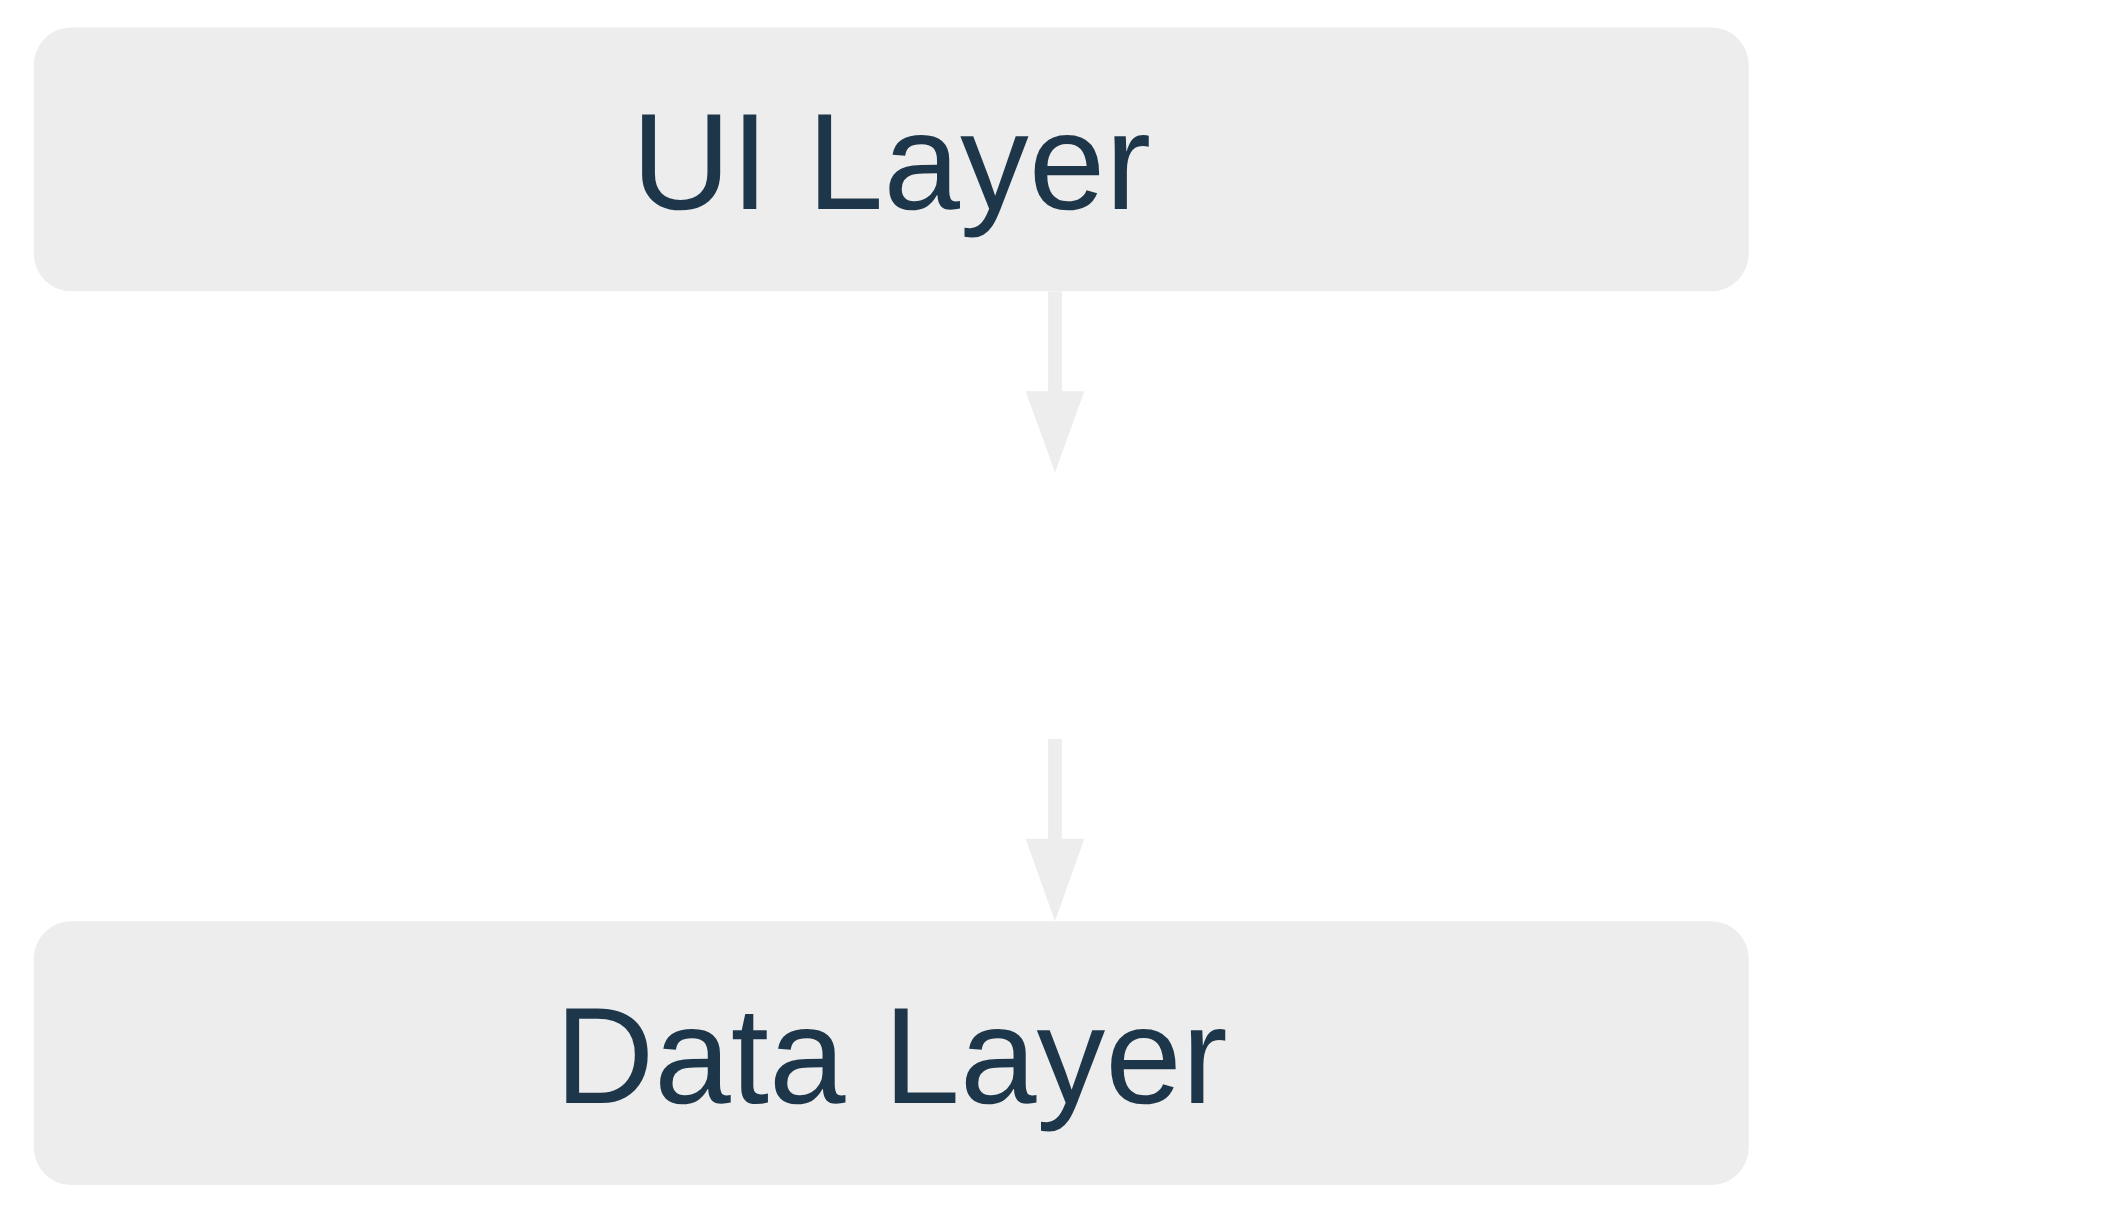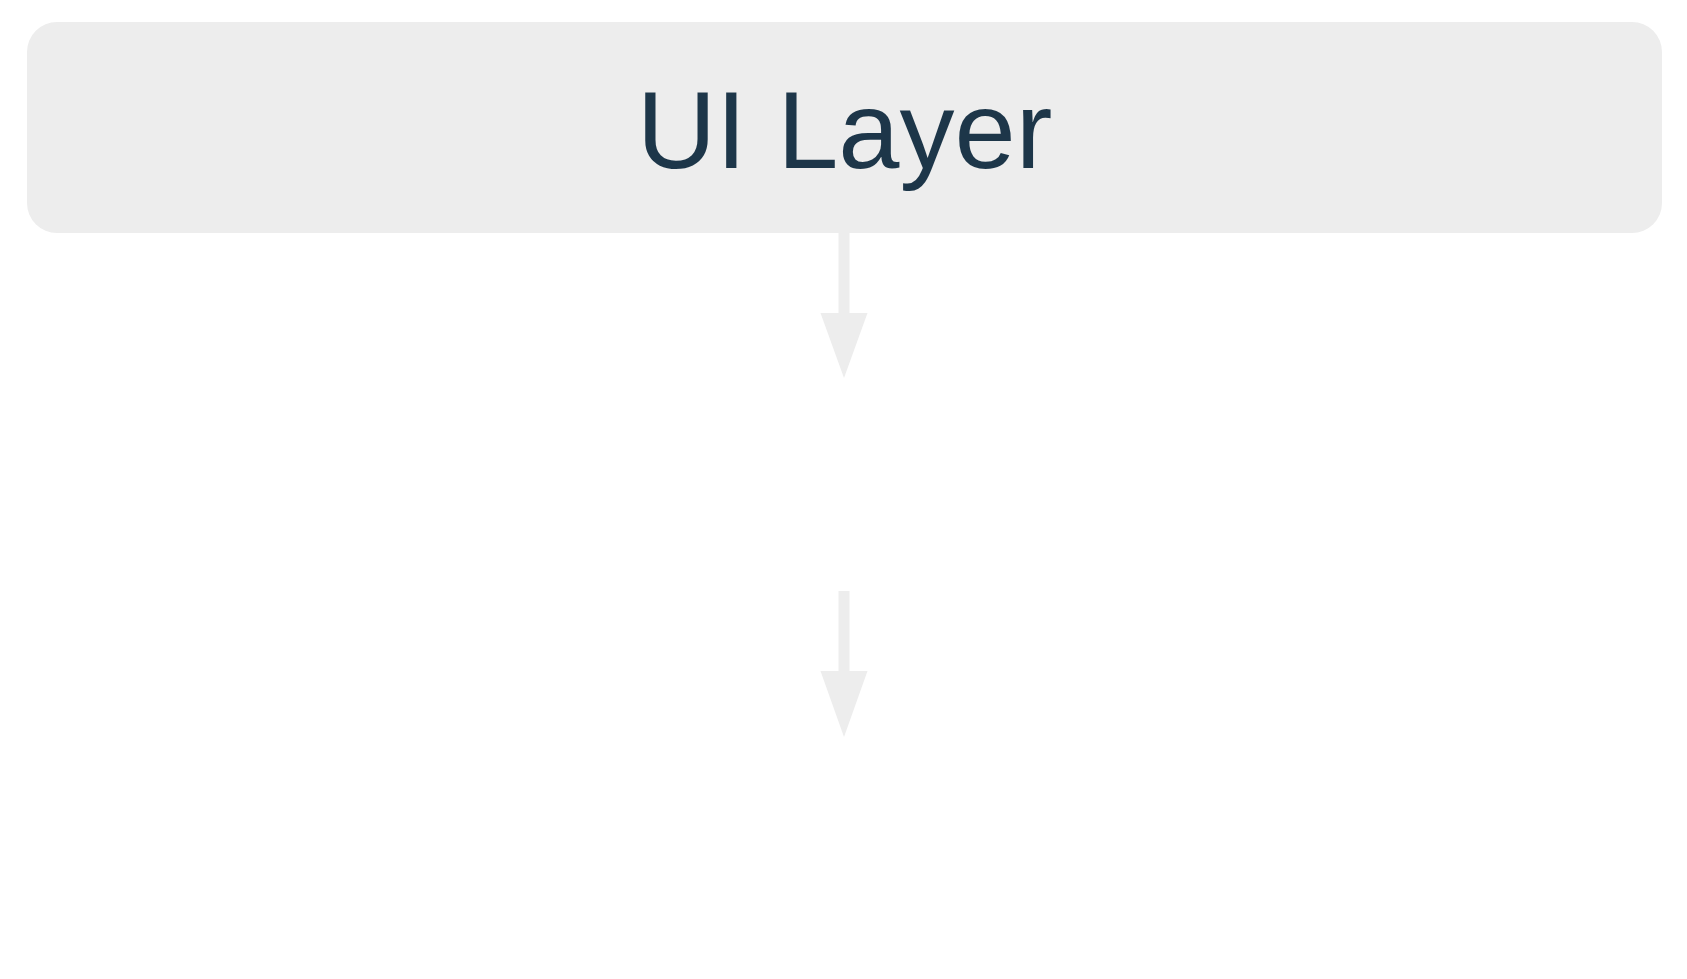--- a/index.html
+++ b/index.html
@@ -9,21 +9,21 @@
   }
   .diagram {
     position: relative;
     width: 1687px;
     height: 979px;
     font-family: "Liberation Sans", sans-serif;
   }
   .layer-box {
     position: absolute;
     left: 27px;
-    width: 1635px;
+    width: 1372px;
     border-radius: 30px;
     display: flex;
     align-items: center;
     justify-content: center;
   }
   .layer-box.neutral {
     background: var(--neutral_box, #ededed);
   }
   .layer-box.accent {
     background: var(--accent_box, #4c81ea);
@@ -75,14 +75,17 @@
     </svg>
   </div>
 
 
   <div class="arrow arrow-2">
     <svg width="48" height="146" viewBox="0 0 48 146" xmlns="http://www.w3.org/2000/svg">
       <path class="arrow-shape" d="M18.5 0 H29.5 V80 H47.5 L24 146 L0.5 80 H18.5 Z"></path>
     </svg>
   </div>
 
+  <div class="layer-box neutral box-data">
+    <span class="layer-label">Data Layer</span>
+  </div>
 
 </div>
 
 </body></html>

